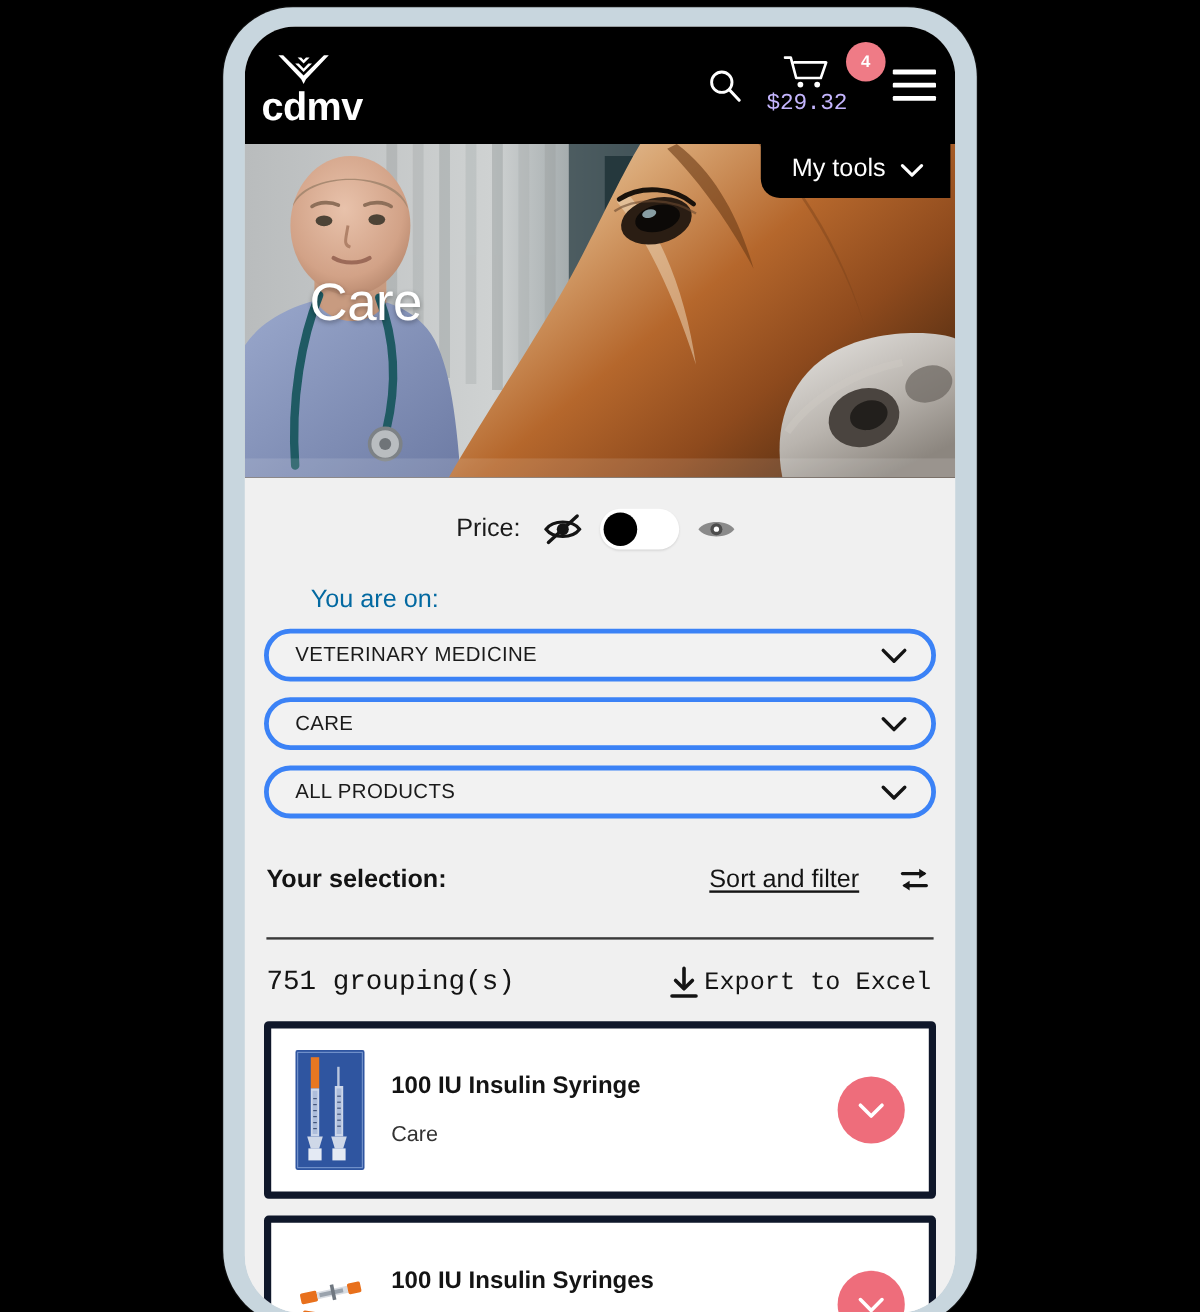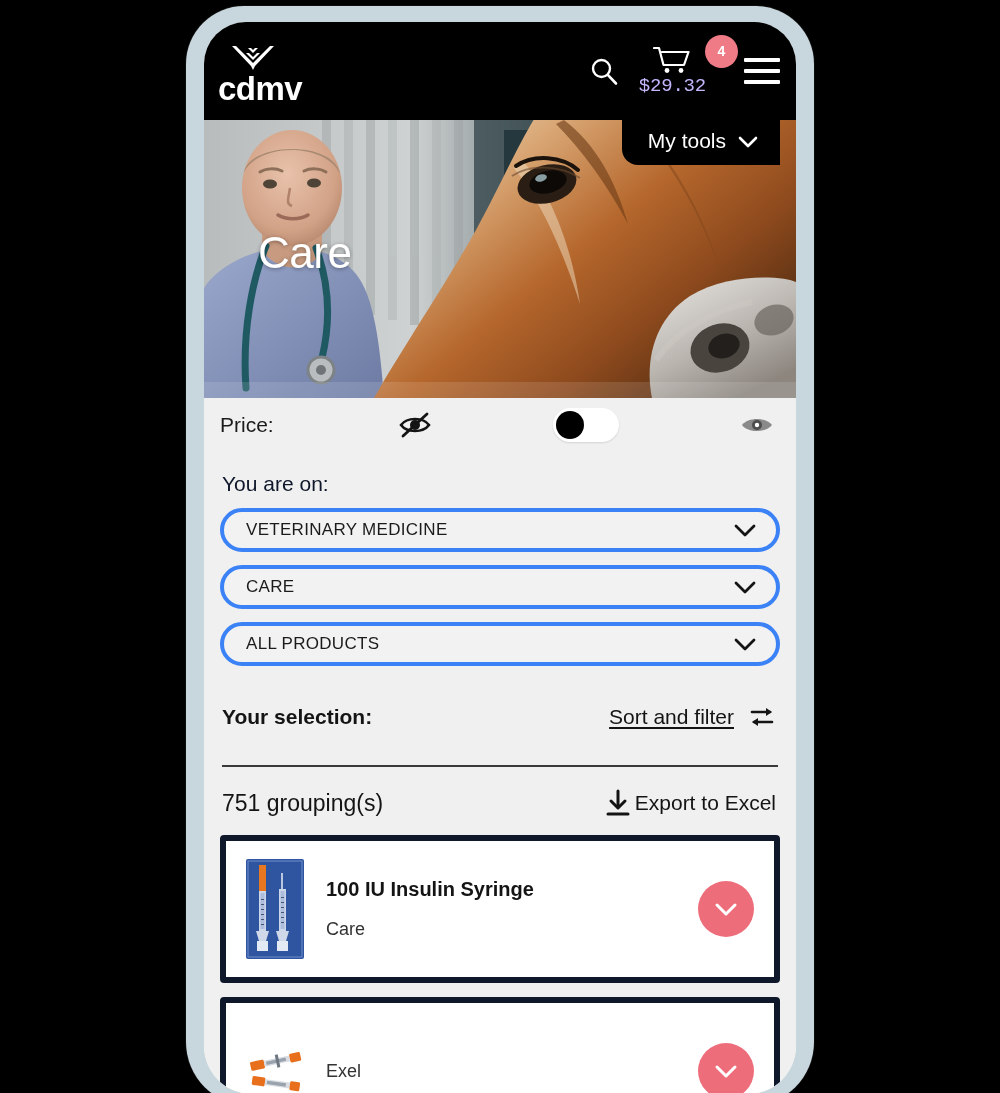--- a/index.html
+++ b/index.html
@@ -133,43 +133,43 @@
     top: 108px;
     color: #ffffff;
     font-size: 44px;
     font-weight: 400;
     letter-spacing: -0.5px;
     text-shadow: 0 1px 4px rgba(0,0,0,0.35);
   }
 
   .mytools {
     position: absolute;
-    right: 16px;
+    right: 4px;
     top: 0;
     background: #000000;
     color: #ffffff;
     padding: 9px 22px 12px 26px;
     border-radius: 0 0 0 16px;
     display: flex;
     align-items: center;
     gap: 12px;
     font-size: 21px;
     cursor: pointer;
   }
   .mytools svg { width: 20px; height: 13px; }
 
   
   .content { padding: 0 16px; background: #f0f0f0; }
 
   .price-row {
     display: flex;
     align-items: center;
-    justify-content: space-between;
+    justify-content: center;
     gap: 14px;
-    padding: 10px 6px 8px 0;
+    padding: 26px 6px 8px 0;
   }
   .price-label { font-size: 21px; color: #1b1b1b; margin-right: 4px; }
   .eye-off { width: 34px; height: 26px; cursor: pointer; }
   .eye-on  { width: 34px; height: 24px; cursor: pointer; }
 
   .toggle {
     width: 66px;
     height: 34px;
     background: #ffffff;
     border-radius: 17px;
@@ -182,22 +182,23 @@
     left: 3px;
     top: 3px;
     width: 28px;
     height: 28px;
     border-radius: 50%;
     background: #000000;
   }
 
   .youare {
     font-size: 21px;
-    color: #0f172a;
+    color: #0369a1;
     padding: 22px 2px 12px 2px;
+    margin-left: 37px;
   }
 
   .select-pill {
     height: 44px;
     background: #f2f2f2;
     border: 4px solid #3b82f6;
     border-radius: 22px;
     display: flex;
     align-items: center;
     padding: 0 20px 0 22px;
@@ -212,40 +213,41 @@
   }
   .select-pill svg { width: 22px; height: 14px; }
 
   .selection-row {
     display: flex;
     align-items: flex-end;
     justify-content: space-between;
     padding: 26px 4px 0 2px;
   }
   .selection-title { font-size: 21px; font-weight: 700; color: #141414; }
-  .sortfilter-wrap { display: flex; align-items: center; gap: 14px; cursor: pointer; }
+  .sortfilter-wrap { display: flex; align-items: center; gap: 32px; cursor: pointer; }
   .sortfilter-link {
     font-size: 21px;
     color: #141414;
     text-decoration: underline;
     text-underline-offset: 3px;
   }
   .swap-icon { width: 28px; height: 24px; }
 
   .divider {
     height: 2px;
     background: #3a3a3a;
     margin: 36px 2px 0 2px;
   }
 
   .groupings-row {
     display: flex;
-    align-items: flex-end;
+    align-items: flex-start;
     justify-content: space-between;
     padding: 22px 4px 18px 2px;
+    font-family: Liberation Mono, monospace;
   }
   .groupings-count { font-size: 23px; color: #141414; }
   .export-wrap { display: flex; align-items: center; gap: 4px; cursor: pointer; }
   .download-icon { width: 26px; height: 28px; }
   .export-label { font-size: 21px; color: #141414; }
 
   
   .product-card {
     background: #ffffff;
     border: 6px solid #0f172a;
@@ -554,20 +556,21 @@
             </g>
             <g transform="rotate(8 29 62)">
               <rect x="6" y="58" width="13" height="9" rx="1.5" fill="#e8701c"></rect>
               <rect x="19" y="59.5" width="25" height="6" fill="#d9dde3"></rect>
               <rect x="21" y="60.8" width="19" height="3.4" fill="#9aa3ad"></rect>
               <rect x="44" y="58" width="10" height="9" rx="1.5" fill="#e8701c"></rect>
             </g>
           </svg>
         </div>
         <div class="product-info">
+          <div class="product-name">100 IU Insulin Syringes</div>
           <div class="product-brand">Exel</div>
         </div>
         <div class="expand-btn">
           <svg viewBox="0 0 24 16">
             <path d="M3 4 L12 13 L21 4" fill="none" stroke="#ffffff" stroke-width="3" stroke-linecap="round" stroke-linejoin="round"></path>
           </svg>
         </div>
       </div>
 
     </div>

